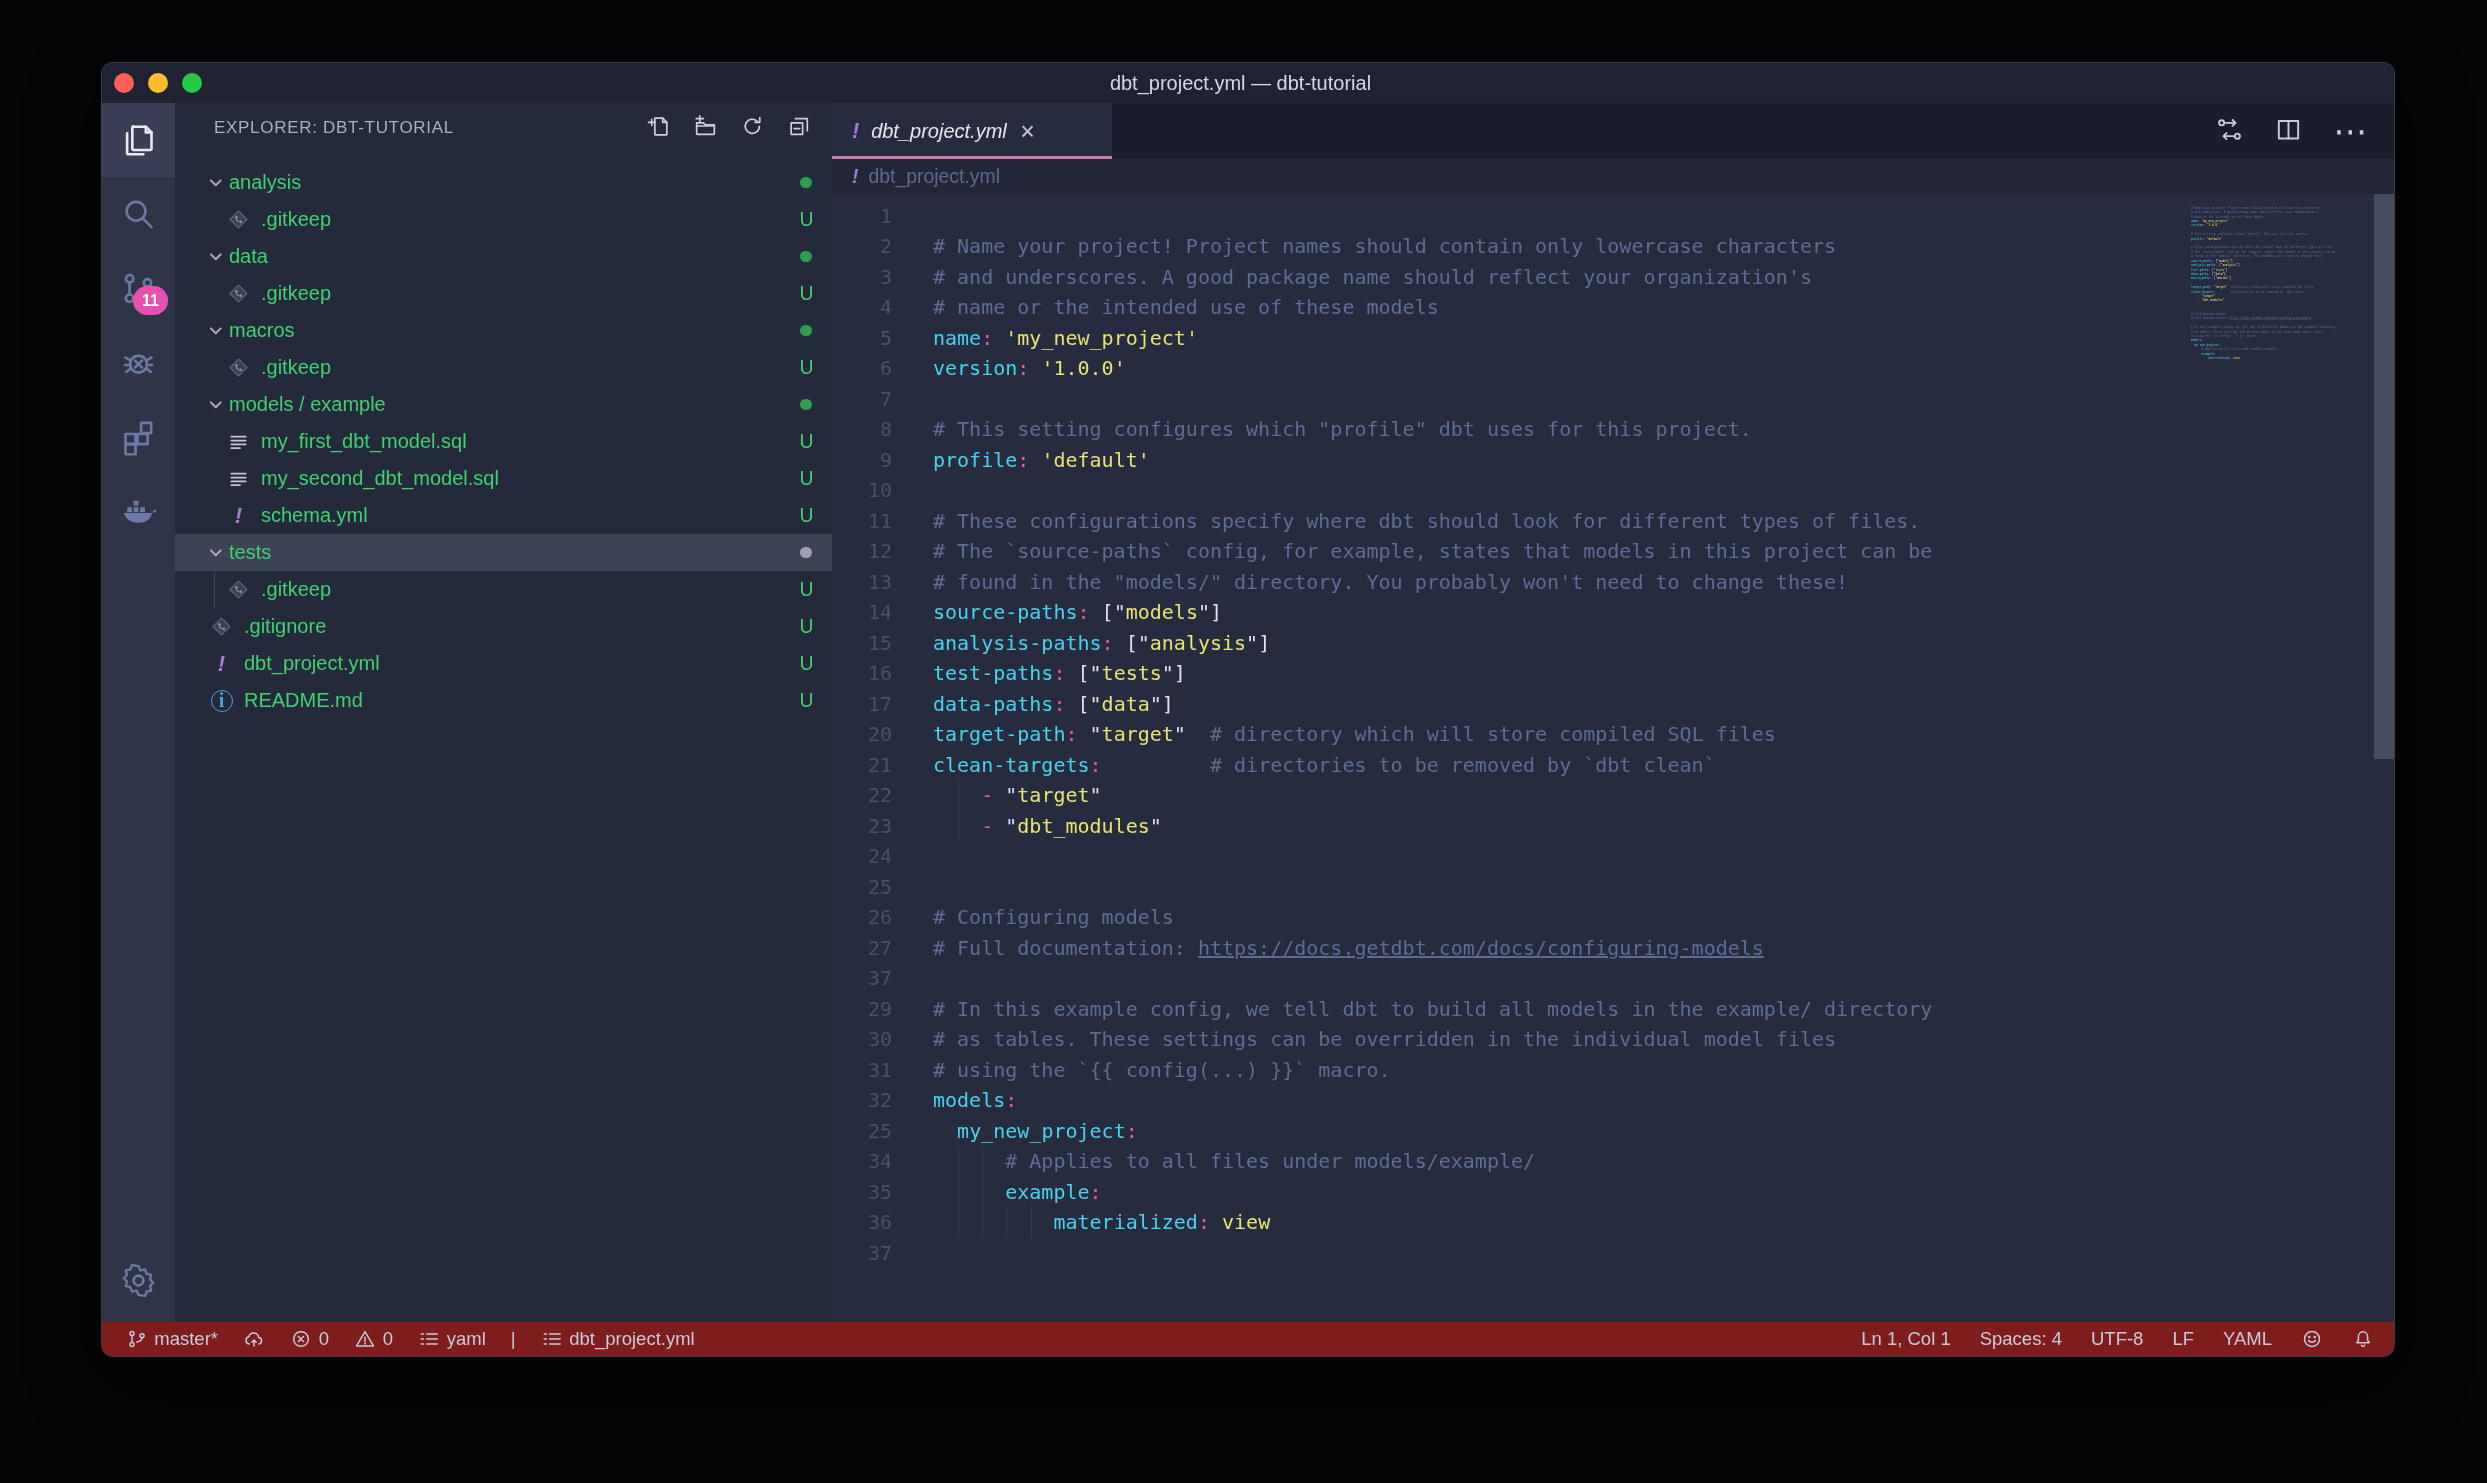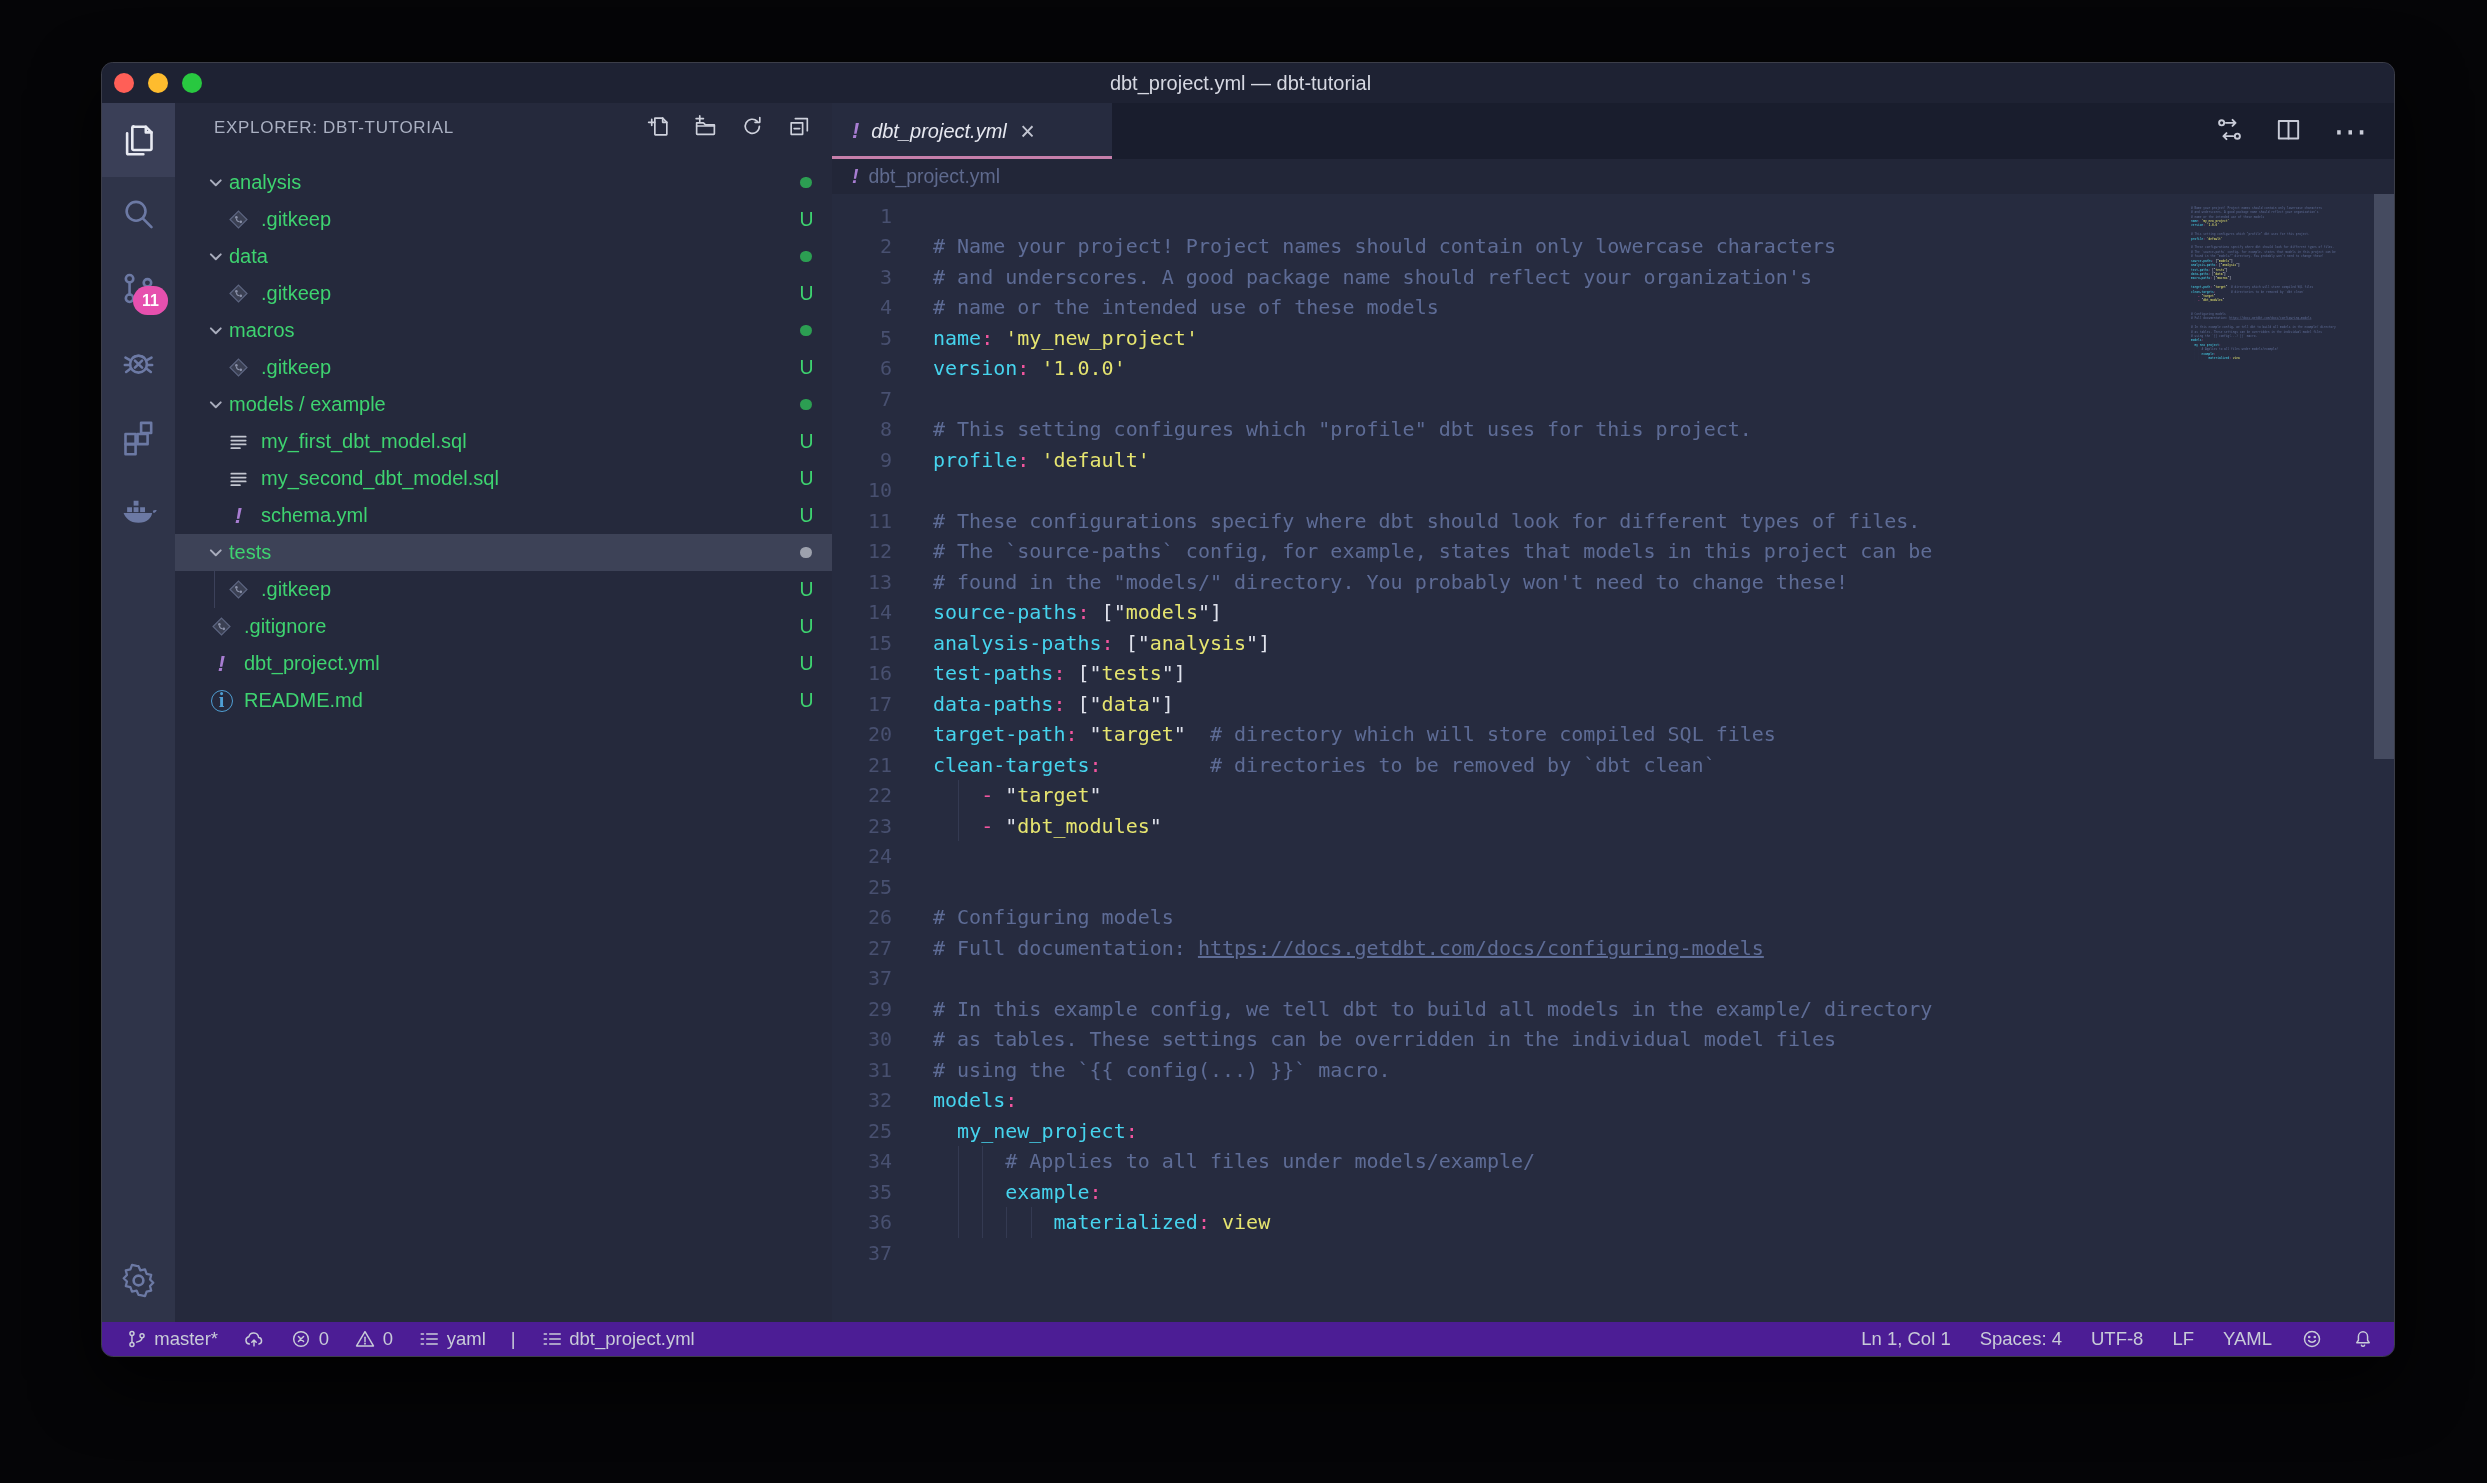--- a/index.html
+++ b/index.html
@@ -70,21 +70,21 @@
   .ln{width:60px;text-align:right;color:#485070;flex:none;user-select:none;}
   .lc{padding-left:41px;position:relative;}
   .guide{position:absolute;top:0;bottom:0;width:0.8px;background:#343a52;}
   .tk-c{color:#5e6c96;} .tk-k{color:#46d4ee;} .tk-p{color:#f2559f;}
   .tk-w{color:#dfe2ec;} .tk-s{color:#e6e570;} .tk-t{color:#c8ccda;}
   .tk-l{color:#5e6c96;text-decoration:underline;}
   .minimap{position:absolute;right:22px;top:6.7px;width:187px;height:388px;overflow:hidden;cursor:pointer;}
   .mini-inner{transform:scale(0.145);transform-origin:0 0;width:7588px;}
   .vscroll{position:absolute;right:0;top:-3.4px;width:20px;height:568px;background:rgba(121,128,150,.38);cursor:pointer;}
   
-  .statusbar{position:absolute;left:0;bottom:0;right:0;height:34px;background:#4c1d95;
+  .statusbar{position:absolute;left:0;bottom:0;right:0;height:34px;background:#7f1d1d;
              display:flex;align-items:center;color:#c8cbd8;font-size:18.5px;padding:0 20px 0 23.6px;}
   .st-group{display:flex;align-items:center;}
   .st-item{display:flex;align-items:center;gap:6.7px;margin-right:25px;cursor:pointer;white-space:nowrap;}
   .st-right{margin-left:auto;}
   .st-right .st-item{margin-right:0;margin-left:29px;}
   .st-item .icon svg{width:22px;height:22px;display:block;}
   .icon{display:inline-flex;align-items:center;justify-content:center;}
   .icon svg{display:block;}
 </style>
 </head>

